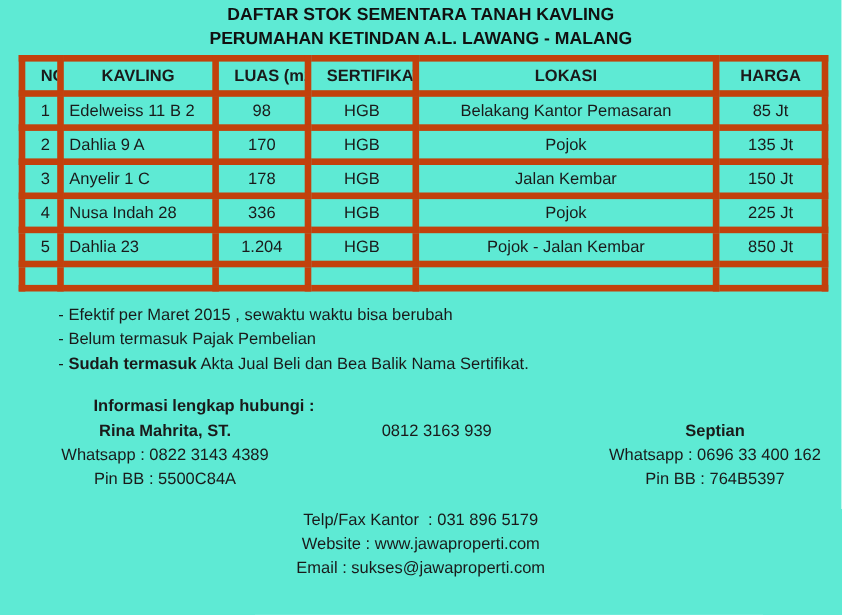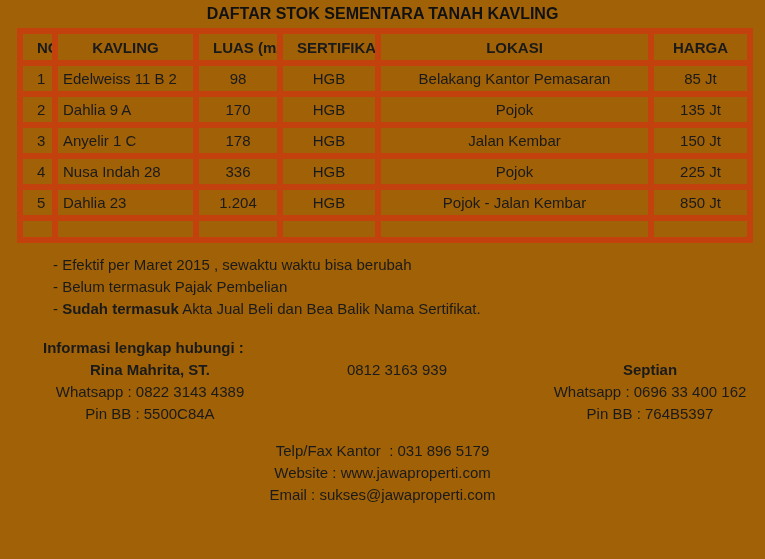--- a/index.html
+++ b/index.html
@@ -3,21 +3,21 @@
 <meta charset="utf-8">
 <style>
   * { margin: 0; padding: 0; box-sizing: border-box; }
   html, body {
     width: 765px; height: 559px;
     background: #ffffff;
     color: #1a1a1a;
     font-family: "Liberation Sans", "DejaVu Sans", sans-serif;
     overflow: hidden;
   }
-  .page { position: relative; width: 765px; height: 559px; background:#a16207; }
+  .page { position: relative; width: 765px; height: 559px; background:#5eead4; }
 
   
   .title-block { padding-top: 3px; text-align: center; }
   .title-line {
     font-size: 16px; font-weight: bold; line-height: 22px;
     letter-spacing: 0px; color: #111;
   }
 
   
   table.stock {
@@ -42,39 +42,40 @@
   table.stock tr.empty-row td { height: 22px; }
 
   
   .notes { margin: 11px 0 0 57px; font-size: 15px; }
   .notes-heading { font-weight: bold; line-height: 22px; }
   .note-line { line-height: 22px; margin-left: -4px; }
   .note-bold { font-weight: bold; }
 
   
   .contacts { position: relative; margin-top: 17px; height: 88px; font-size: 15px; }
-  .contacts-heading { font-weight: bold; margin-left: 43px; line-height: 22px; }
+  .contacts-heading { font-weight: bold; margin-left: 85px; line-height: 22px; }
   .contact-col { position: absolute; top: 22px; width: 226px; text-align: center; }
   .contact-col.c1 { left: 37px; }
   .contact-col.c2 { left: 284px; }
   .contact-col.c3 { left: 537px; }
   .contact-name { font-weight: bold; line-height: 22px; }
   .contact-line { line-height: 22px; white-space: pre; }
 
   
   .footer { margin-top: 15px; text-align: center; font-size: 15px; }
   .footer-line { line-height: 22px; white-space: pre; }
 </style>
 </head>
 <body>
 
 <div class="page">
 
   <div class="title-block">
     <div class="title-line">DAFTAR STOK SEMENTARA TANAH KAVLING</div>
+    <div class="title-line">PERUMAHAN KETINDAN A.L. LAWANG - MALANG</div>
   </div>
 
   <table class="stock">
     <colgroup>
       <col style="width:35px">
         <col style="width:141px">
         <col style="width:84px">
       <col style="width:98px">
         <col style="width:273px">
         <col style="width:99px">

